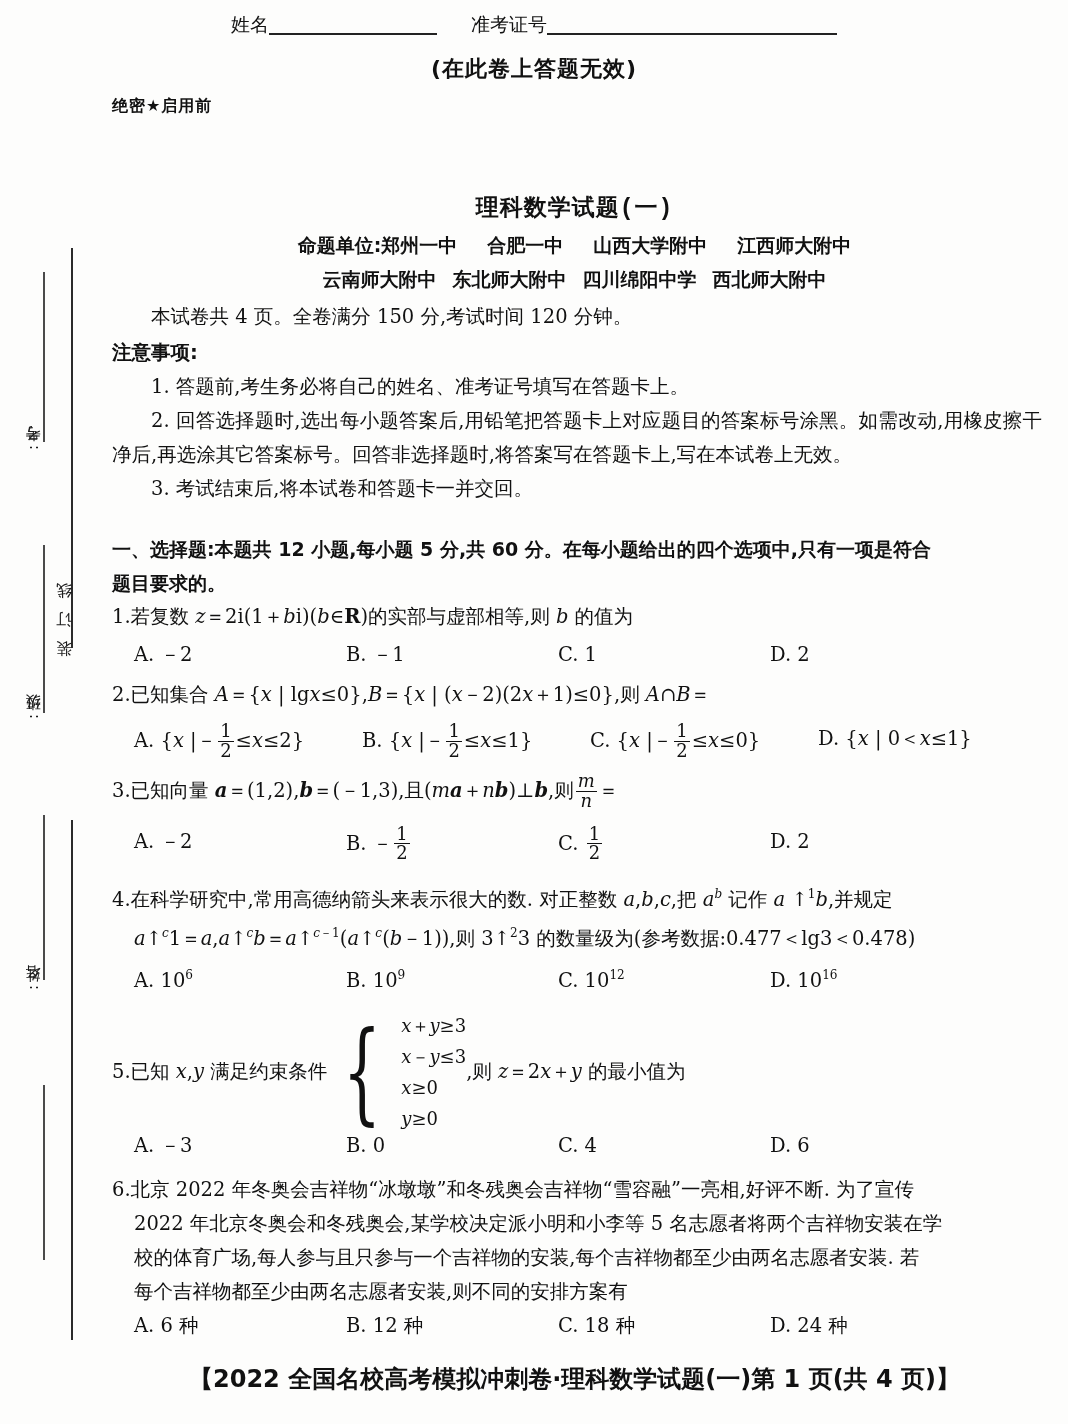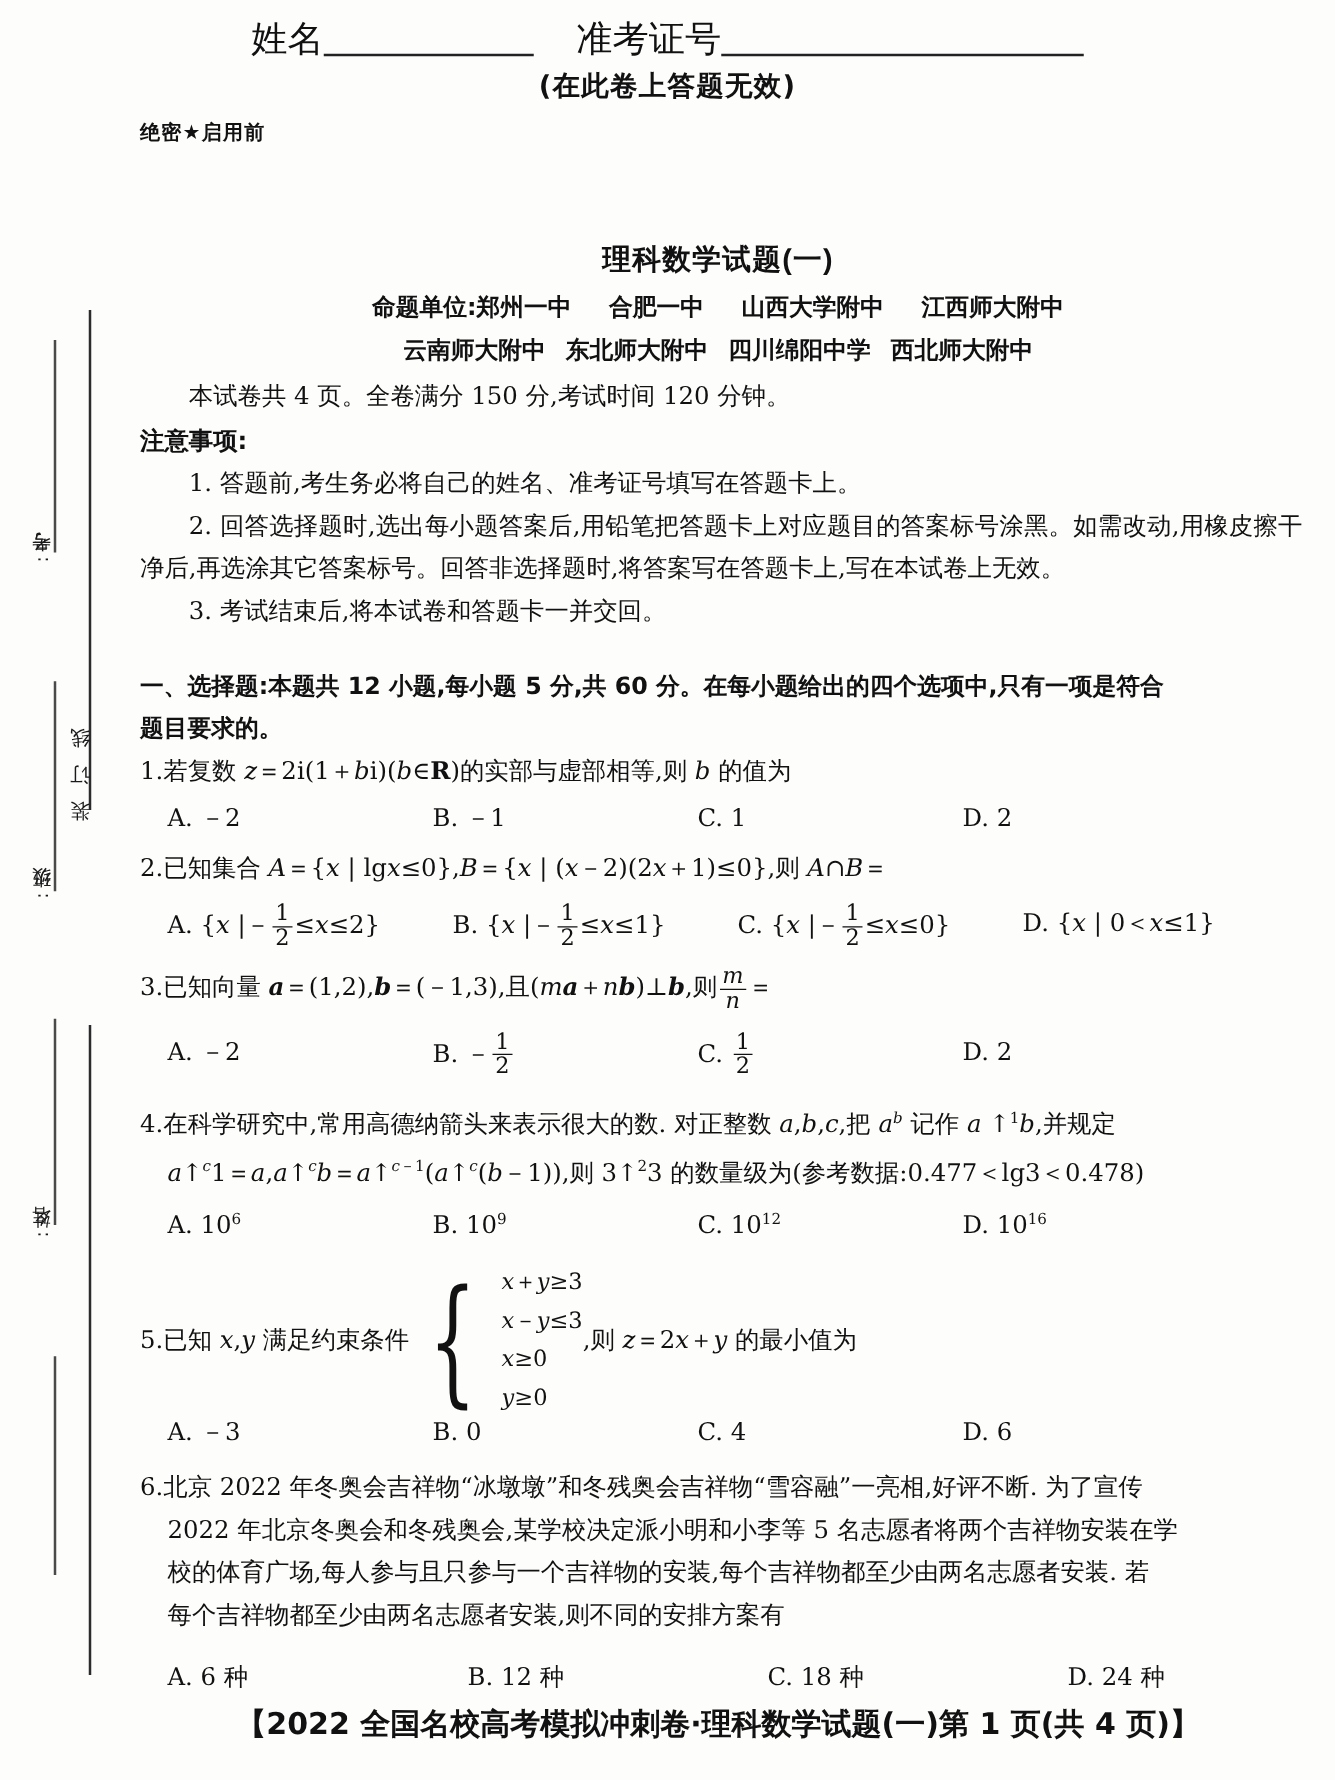--- a/index.html
+++ b/index.html
@@ -49,21 +49,21 @@
     font-size: 16px;
     letter-spacing: 12px;
     color: #1a1a1a;
   }
 
   
   .topfields {
     position: absolute;
     left: 0; right: 0; top: 12px;
     text-align: center;
-    font-size: 29px;
+    font-size: 19px;
     font-family: "DejaVu Serif", "Liberation Serif", serif;
   }
   .topfields .fld { display: inline-block; }
   .topfields .uline {
     display: inline-block;
     border-bottom: 2px solid #222;
     vertical-align: -4px;
   }
   .u1 { width: 168px; }
   .u2 { width: 290px; }
@@ -96,21 +96,21 @@
     font-weight: bold;
     font-family: "DejaVu Sans", "Liberation Sans", sans-serif;
     letter-spacing: 2px;
   }
   .subtitle {
     position: absolute;
     left: 95px; right: 14px; top: 192px;
     text-align: center;
     font-size: 23px;
     font-weight: bold;
-    font-family: Liberation Sans, sans-serif;
+    font-family: Liberation Mono, monospace;
     letter-spacing: 1px;
   }
   .authors1 {
     position: absolute;
     left: 95px; right: 14px; top: 233px;
     text-align: center;
     font-size: 19px;
     font-weight: bold;
     font-family: "DejaVu Sans", "Liberation Sans", sans-serif;
   }
@@ -345,21 +345,21 @@
       </div>
       <div class="ln" style="padding-left:22px;">
         <span>2022 年北京冬奥会和冬残奥会,某学校决定派小明和小李等 5 名志愿者将两个吉祥物安装在学</span>
       </div>
       <div class="ln" style="padding-left:22px;">
         <span>校的体育广场,每人参与且只参与一个吉祥物的安装,每个吉祥物都至少由两名志愿者安装. 若</span>
       </div>
       <div class="ln" style="padding-left:22px;">
         <span>每个吉祥物都至少由两名志愿者安装,则不同的安排方案有</span>
       </div>
-      <div class="opts opts-pad" style="margin-top:16px;gap:28px;">
+      <div class="opts opts-pad" style="margin-top:0px;">
         <div>A. 6 种</div>
         <div>B. 12 种</div>
         <div>C. 18 种</div>
         <div>D. 24 种</div>
       </div>
     </div>
 
   </div>
 
   <div class="footer">【2022 全国名校高考模拟冲刺卷·理科数学试题(一)第 1 页(共 4 页)】</div>

